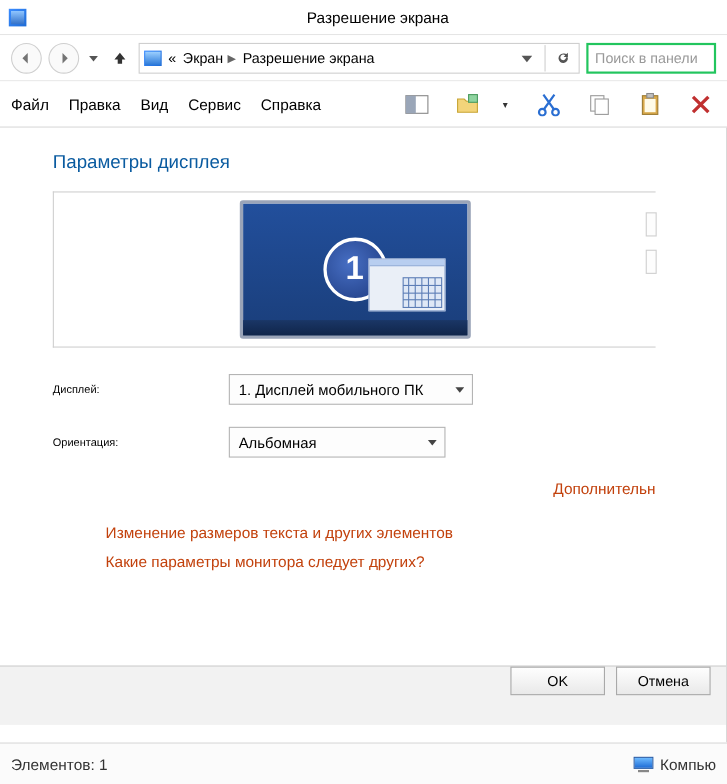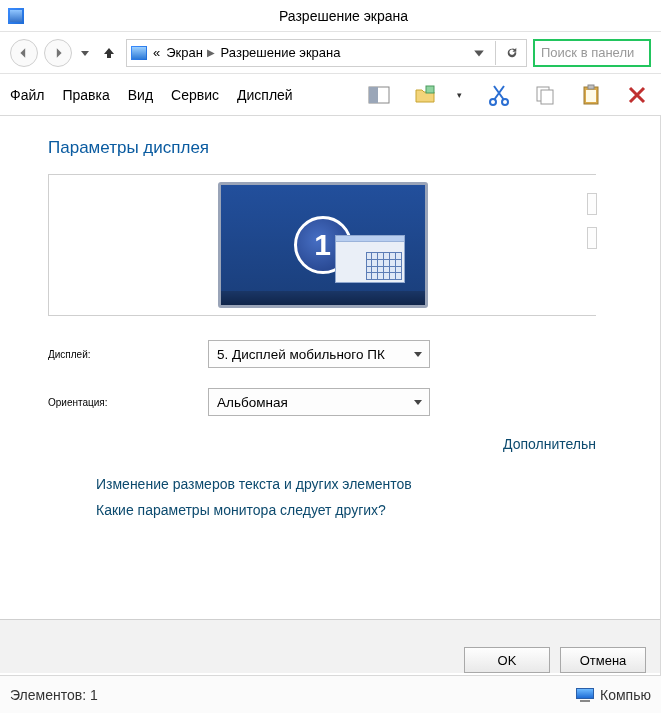--- a/index.html
+++ b/index.html
@@ -231,39 +231,39 @@
     font-size: 13.5px;
     position: relative;
   }
   .select .sel-chev{
     margin-left: auto;
     padding-left: 8px;
   }
   .select .sel-chev svg{width:10px;height:10px;fill:#444;}
   .sel1{ width: 222px;}
   .sel2{ width: 248px;}
-  .sel3{ width: 222px; gap: 32px;}
+  .sel3{ width: 197px; gap: 32px;}
 
   .right-link{
     text-align: right;
     margin: 16px 0 24px 0;
   }
-  .link { color:#0c4a6e; font-size: 14px; }
+  .link { color:#c2410c; font-size: 14px; }
   .link-row { margin: 6px 0 20px 0;}
   .link-row .link { display:block; margin-bottom: 10px; margin-left: 48px;}
 
   .btnbar{
     position:absolute;
     left:0; right:0;
-    bottom: 2px;
+    bottom: 16px;
     height: 54px;
     border-top: 1px solid #cfcfcf;
     background: #f2f2f2;
     display:flex;
-    align-items:flex-end;
+    align-items:flex-start;
     justify-content:flex-end;
     padding: 0 14px;
     gap: 10px;
   }
   .btn{
     min-width: 86px;
     height: 26px;
     border:1px solid #a9a9a9;
     background: linear-gradient(180deg,#fefefe,#e9e9e9);
     display:inline-flex; align-items:center; justify-content:center;
@@ -357,21 +357,21 @@
   <div class="search">
     <span>Поиск в панели</span>
   </div>
 </div>
 
 <div class="menubar">
   <span class="menu-item">Файл</span>
   <span class="menu-item">Правка</span>
   <span class="menu-item">Вид</span>
   <span class="menu-item">Сервис</span>
-  <span class="menu-item">Дисплей</span>
+  <span class="menu-item">Справка</span>
   <span class="spread"></span>
 
   <span class="tool">
     <svg viewBox="0 0 22 22">
         <rect x="1" y="3" width="20" height="16" fill="#fff" stroke="#888"></rect>
         <rect x="1" y="3" width="9" height="16" fill="#9aa6b8"></rect>
       </svg>
   </span>
   <span class="tool">
     <svg viewBox="0 0 22 22">
@@ -452,21 +452,21 @@
             <span></span>
             <span></span>
             <span></span>
           </div>
       </div>
     </div>
 
     <div class="form-row">
       <label>Дисплей:</label>
       <div class="select sel1">
-        <span>5. Дисплей мобильного ПК</span>
+        <span>1. Дисплей мобильного ПК</span>
         <span class="sel-chev"><svg viewBox="0 0 10 10">
               <path d="M1 3h8L5 8 1 3z"></path>
             </svg></span>
       </div>
     </div>
 
 
     <div class="form-row">
       <label>Ориентация:</label>
       <div class="select sel3">

